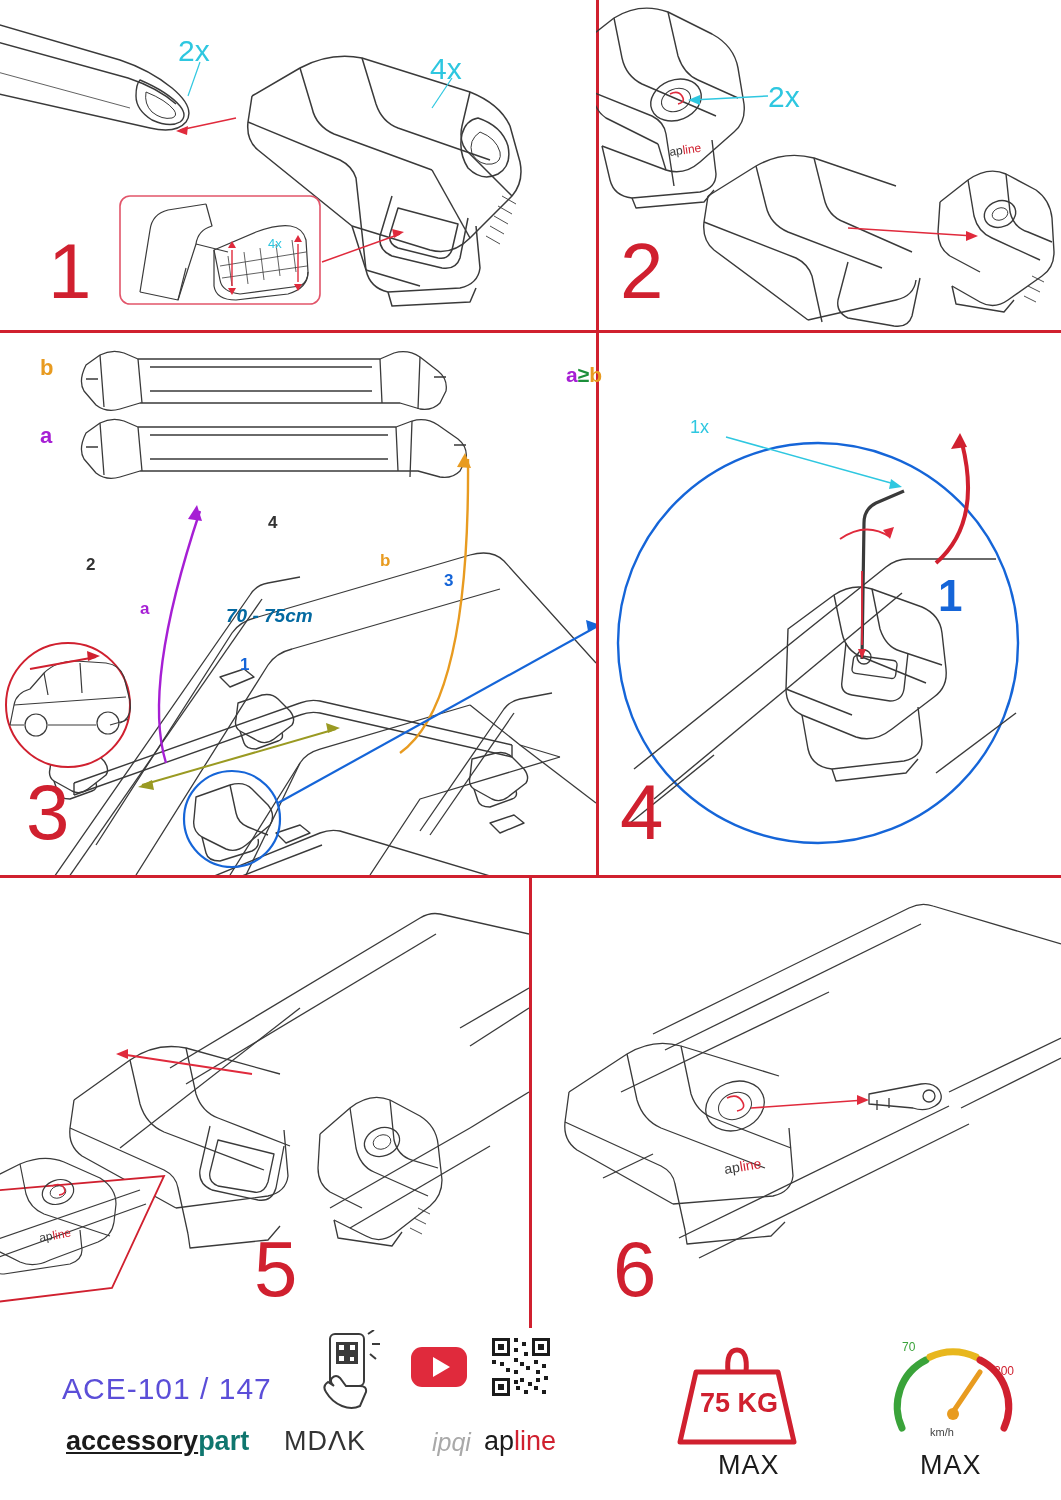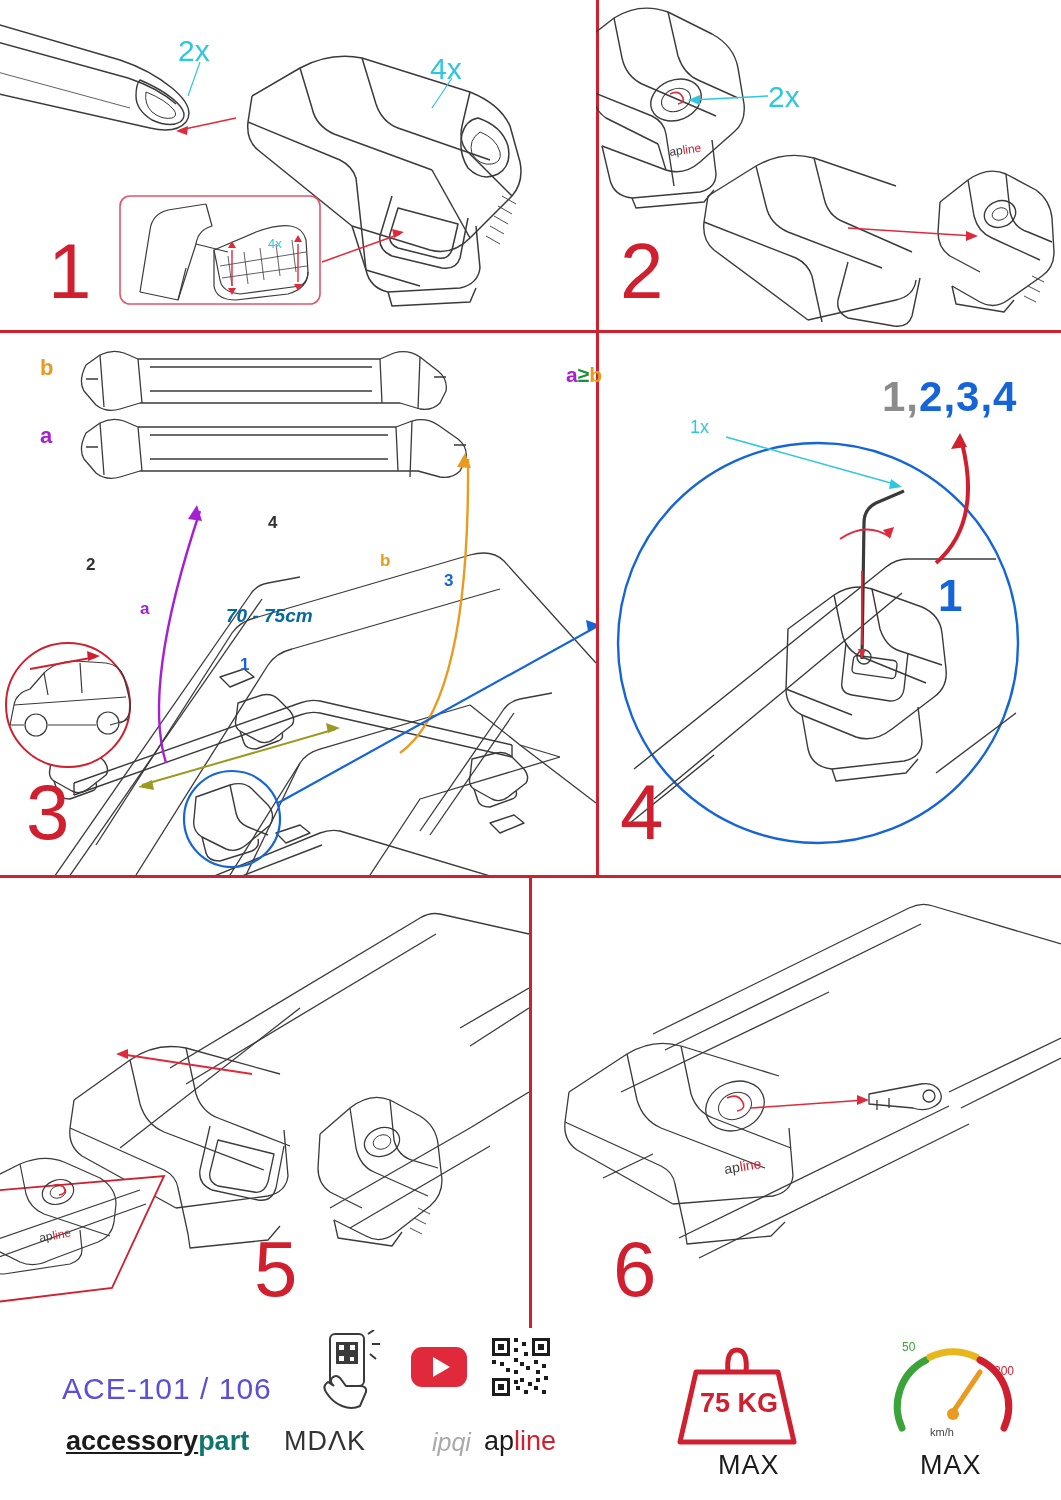--- a/index.html
+++ b/index.html
@@ -433,21 +433,20 @@
 
       <path d="M340,230 Q386,190 366,110" fill="none" stroke="#d0202f" stroke-width="4"></path>
       <path d="M364,100 l-9,16 l16,-2 z" fill="#d0202f"></path>
 
       <g stroke="#2ec7e0" stroke-width="1.5" fill="none">
         <path d="M130,104 L302,152"></path>
       </g>
       <path d="M306,154 l-11,-8 l-2,10 z" fill="#2ec7e0"></path>
     </svg>
     <div class="qty small" style="left:94px; top:84px;">1x</div>
-    <div class="seq" style="left:286px; top:40px;"><span class="g">1,</span><span class="b">2,3,4</span></div>
     <div class="big-one" style="left:342px; top:238px;">1</div>
     <div class="ab-note" style="left:-30px; top:30px;"><span style="color:#a61fd4;">a</span><span style="color:#1b8f3a;">≥</span><span style="color:#e89b20;">b</span></div>
     <div class="step-num" style="left:24px; top:440px;">4</div>
   </div>
 
   <div class="panel" style="left:0; top:878px; width:529px; height:450px;">
     <svg class="ovl" width="529" height="450" viewBox="0 0 529 450">
       <g fill="none" stroke="#3a3a3a" stroke-width="1.3" stroke-linejoin="round">
 
         <path d="M170,190 L420,40 Q430,34 440,36 L529,56"></path>
@@ -534,21 +533,21 @@
       <text x="196" y="296" fill="#3a3a3a" font-size="14" font-family="Liberation Sans, sans-serif" transform="rotate(-9 196 296)">ap<tspan fill="#d0202f">line</tspan></text>
 
       <path d="M222,230 L336,222" fill="none" stroke="#e02a3c" stroke-width="1.6"></path>
       <path d="M340,222 l-12,-5 l0,10 z" fill="#e02a3c"></path>
     </svg>
     <div class="step-num" style="left:84px; top:352px;">6</div>
   </div>
 
   <div class="panel" style="left:0; top:1330px; width:1061px; height:170px;">
 
-    <div class="model-code" style="left:62px; top:42px;">ACE-101 / 106</div>
+    <div class="model-code" style="left:62px; top:42px;">ACE-101 / 147</div>
     <div class="brand-accessory" style="left:66px; top:96px;"><span class="k1">accessory</span><span class="k2">part</span></div>
     <div class="brand-mdak" style="left:284px; top:96px;">MDΛK</div>
     <div class="brand-ipqi" style="left:432px; top:98px;font-style:italic;">ipqi</div>
     <div class="brand-apline" style="left:484px; top:96px;"><span class="k1">ap</span><span class="k2">line</span></div>
 
     <svg class="ovl" style="left:318px; top:0px;" width="68" height="80" viewBox="0 0 68 80">
       <rect x="12" y="4" width="34" height="52" rx="5" fill="#fff" stroke="#3a3a3a" stroke-width="2"></rect>
       <rect x="18" y="12" width="22" height="22" fill="#3a3a3a"></rect>
       <rect x="21" y="15" width="5" height="5" fill="#fff"></rect>
       <rect x="32" y="15" width="5" height="5" fill="#fff"></rect>
@@ -612,19 +611,19 @@
     <div class="weight-text" style="left:700px; top:58px;">75 KG</div>
     <div class="max-label" style="left:718px; top:120px;">MAX</div>
 
     <svg class="ovl" style="left:888px; top:6px;" width="130" height="112" viewBox="0 0 130 112">
       <path d="M14,92 A52,52 0 0,1 38,24" fill="none" stroke="#3aa33a" stroke-width="7" stroke-linecap="round"></path>
       <path d="M42,21 A52,52 0 0,1 88,21" fill="none" stroke="#e8b71e" stroke-width="7" stroke-linecap="round"></path>
       <path d="M92,24 A52,52 0 0,1 116,92" fill="none" stroke="#d0202f" stroke-width="7" stroke-linecap="round"></path>
       <path d="M65,76 L92,36" stroke="#e89b20" stroke-width="5" stroke-linecap="round" fill="none"></path>
       <circle cx="65" cy="78" r="6" fill="#e89b20"></circle>
     </svg>
-    <div class="speed-tick tick-lo" style="left:902px; top:10px;">50</div>
+    <div class="speed-tick tick-lo" style="left:902px; top:10px;">70</div>
     <div class="speed-tick tick-hi" style="left:994px; top:34px;">200</div>
     <div class="speed-unit" style="left:930px; top:96px;">km/h</div>
     <div class="max-label" style="left:920px; top:120px;">MAX</div>
   </div>
 
 </div>
 
 </body></html>

